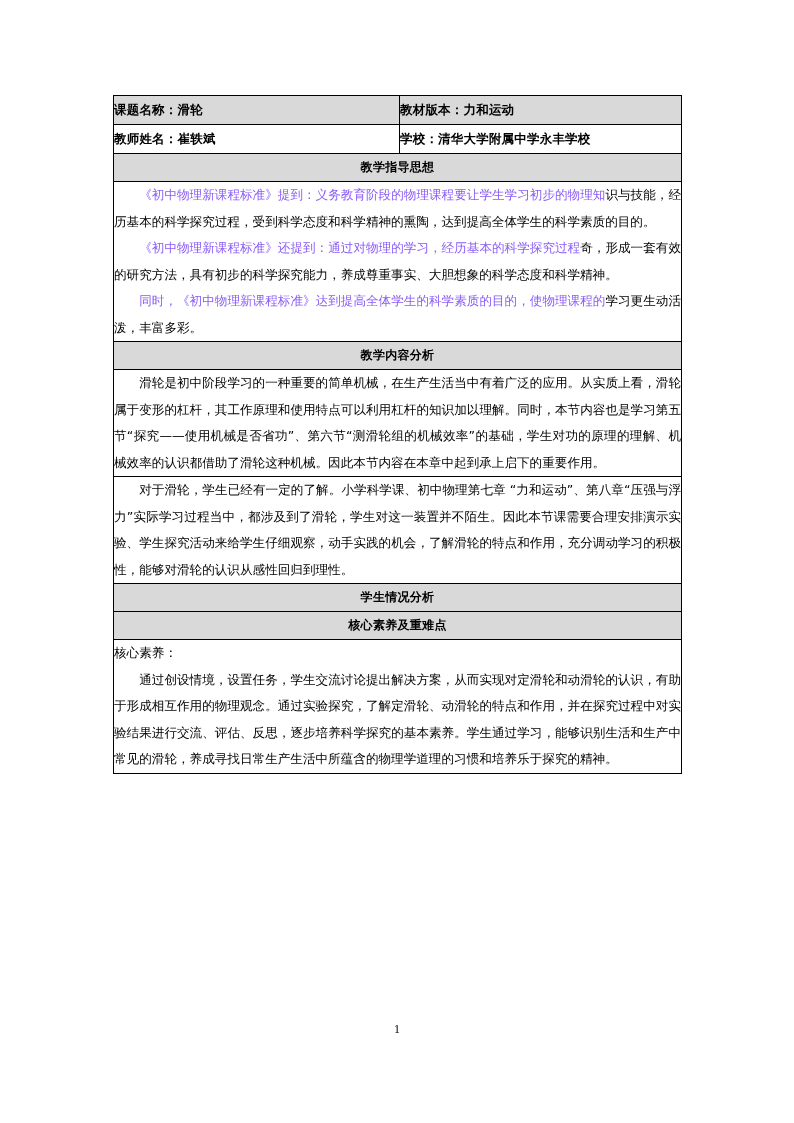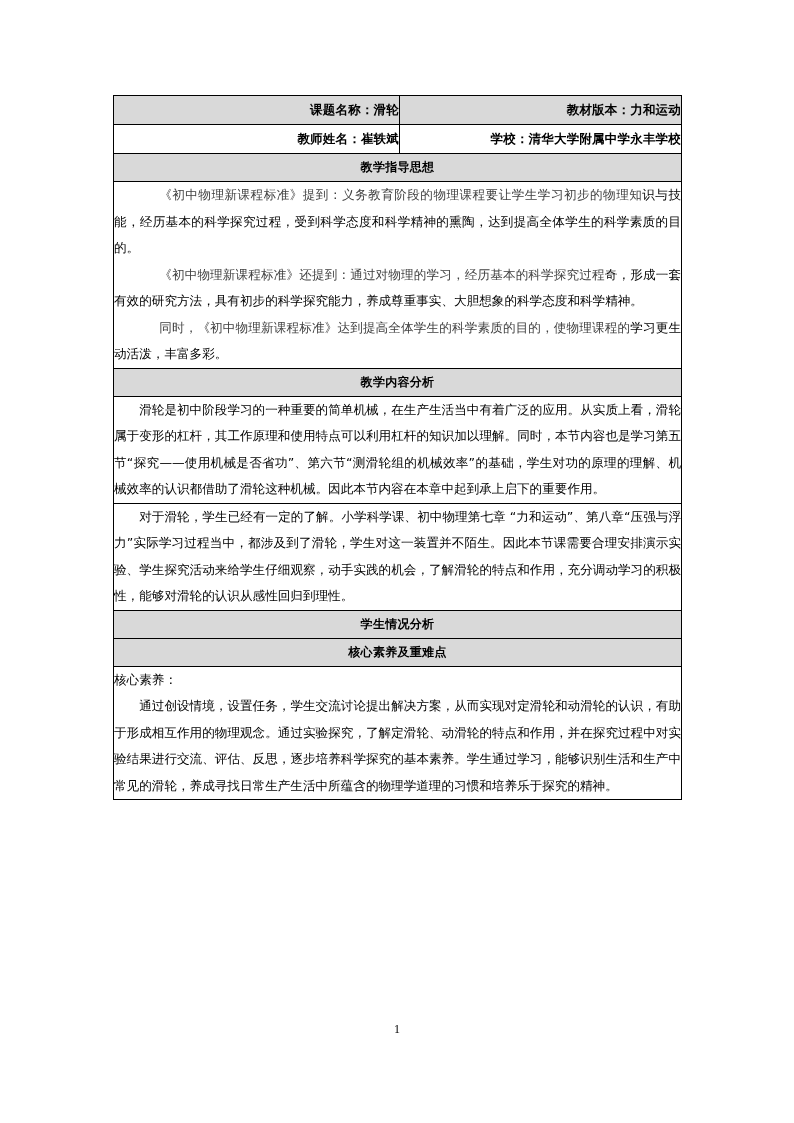--- a/index.html
+++ b/index.html
@@ -41,21 +41,21 @@
     vertical-align: middle;
   }
 
   
   .shaded {
     background: #d9d9d9;
   }
 
   .meta-cell {
     height: 28px;
-    text-align: right;
+    text-align: left;
     font-size: 12.5px;
     line-height: 28px;
     font-weight: 700;
     letter-spacing: 0.2px;
   }
 
   .section-head {
     height: 27px;
     text-align: center;
     font-size: 12px;
@@ -79,22 +79,21 @@
     text-indent: 2em;
     text-align: justify;
     text-justify: inter-ideograph;
   }
   .body-cell p.no-indent {
     text-indent: 0;
   }
 
   
   .faint {
-    color: #404040;
-    margin-left: 20px;
+    color: #8b5cf6;
   }
 
   .page-number {
     position: absolute;
     left: 0;
     top: 1022px;
     width: 794px;
     text-align: center;
     font-size: 12px;
     font-family: "Liberation Serif", "DejaVu Serif", serif;

